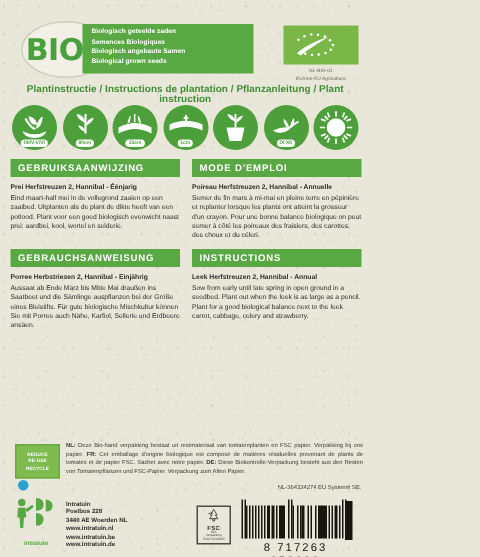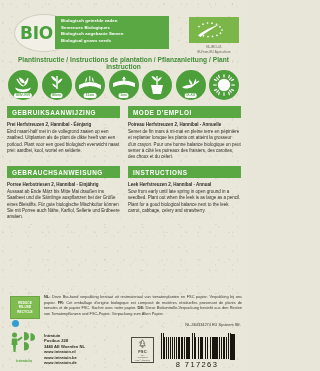--- a/index.html
+++ b/index.html
@@ -44,21 +44,21 @@
     width: 58px; height: 36px;
     background: #f2f0e6;
     border-radius: 50%;
     border: 1px solid #cfcdbe;
     display: flex;
     align-items: center;
     justify-content: center;
     gap: 1px;
   }
   #bio-word {
-    font-size: 17px;
+    font-size: 20px;
     font-weight: bold;
     color: #4aa03f;
     letter-spacing: -0.3px;
     font-family: "DejaVu Sans", sans-serif;
   }
   #bio-leaf-mark {
     width: 13px; height: 13px;
     border-radius: 50%;
     background: #4aa03f;
     position: relative;

